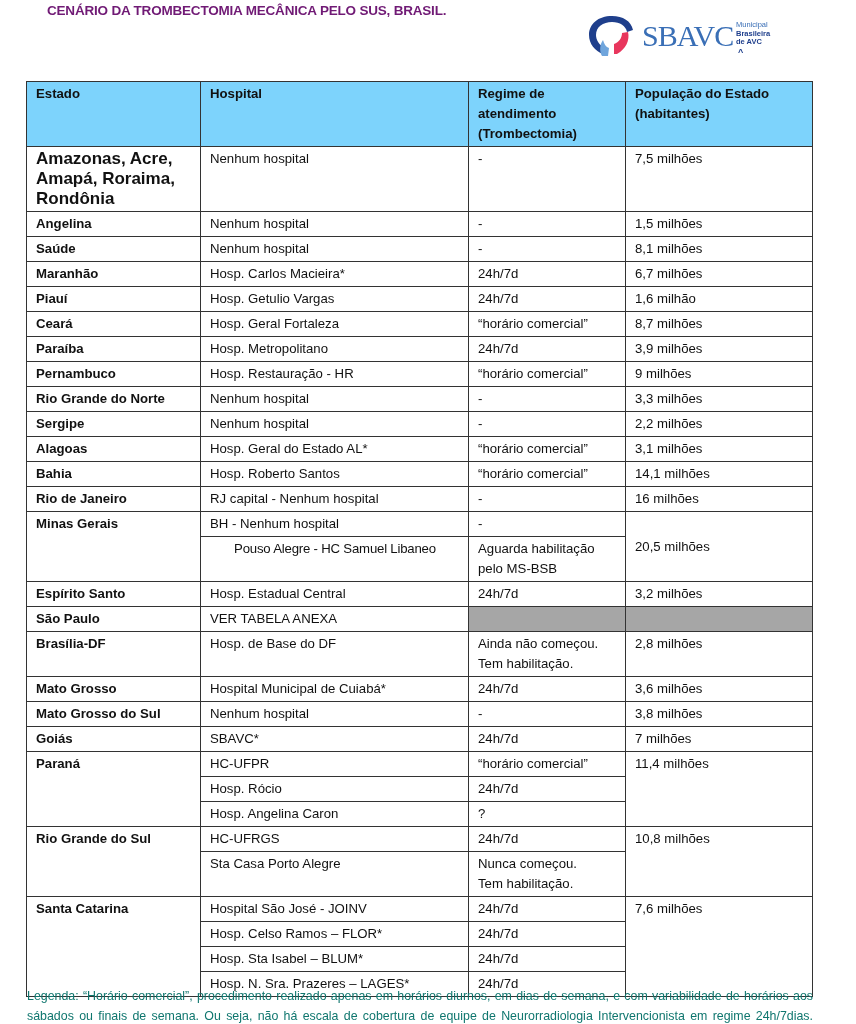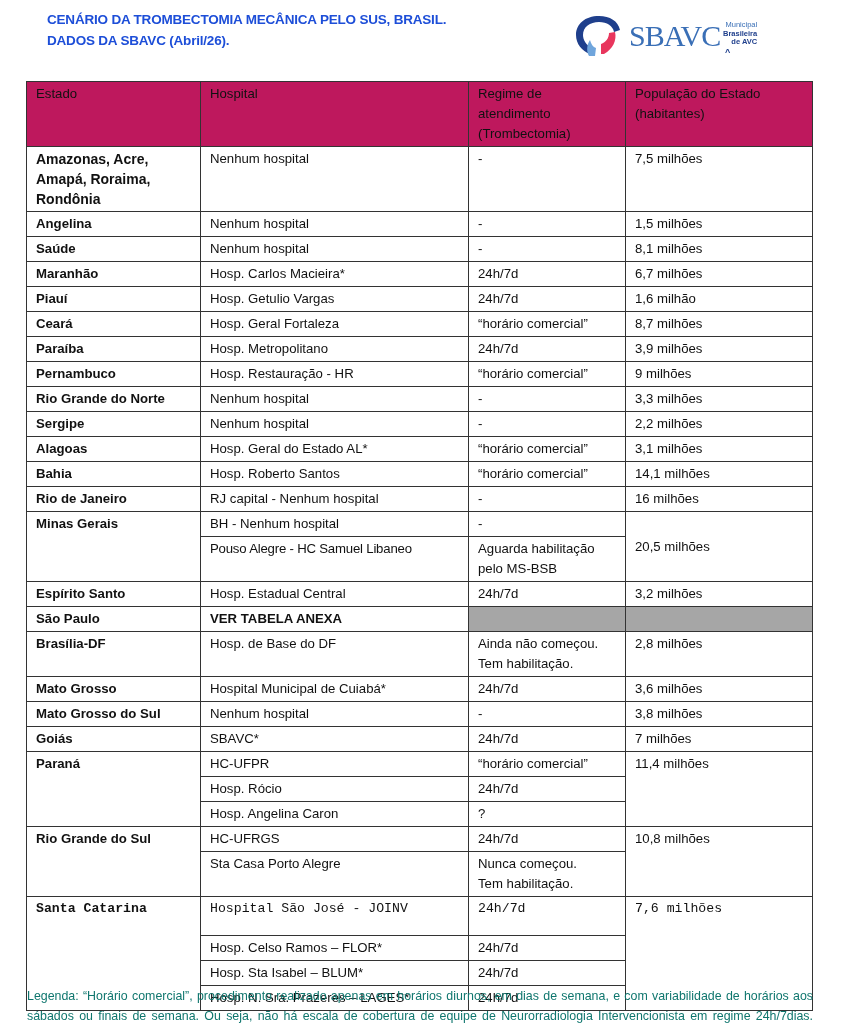--- a/index.html
+++ b/index.html
@@ -1,38 +1,37 @@
 <!DOCTYPE html>
 <html><head>
 <meta charset="utf-8">
 <style>
   html, body { margin:0; padding:0; background:#ffffff; }
   body { width:856px; height:1024px; position:relative; font-family:"Liberation Sans", sans-serif; color:#111; overflow:hidden; }
-  .title { position:absolute; left:47px; top:9px; font-family:"Liberation Sans", sans-serif; font-weight:bold; font-size:13.5px; line-height:21px; letter-spacing:-0.2px; color:#1d4ed8; }
-  .logo { position:absolute; left:571px; top:10px; width:200px; height:52px;text-align:right; }
+  .title { position:absolute; left:47px; top:0; font-family:"Liberation Sans", sans-serif; font-weight:bold; font-size:13.5px; line-height:21px; letter-spacing:-0.2px; color:#701a75; }
+  .logo { position:absolute; left:584px; top:10px; width:200px; height:52px; }
   .logo .sb { position:absolute; left:58px; top:9px; font-family:"Liberation Serif", serif; font-size:30px; color:#3a6fb6; letter-spacing:-1px; }
   .logo .sub { position:absolute; left:152px; top:11px; font-size:7.5px; line-height:8.5px; color:#3a6fb6; }
   .logo .sub b { color:#1f3f8c; }
   .logo .caret { position:absolute; left:154px; top:37px; font-size:9px; color:#1f3f8c; font-weight:bold; }
   table { position:absolute; left:26px; top:81px; width:786px; border-collapse:collapse; table-layout:fixed; font-size:13.2px; }
   col.c1 { width:174px; } col.c2 { width:268px; } col.c3 { width:157px; } col.c4 { width:187px; }
   th, td { border:1px solid #333; padding:2px 8px 2px 9px; vertical-align:top; line-height:20px; text-align:left; }
-  th { background:#be185d; font-weight:normal; height:60px;margin-top:37px; }
+  th { background:#7dd3fc; font-weight:bold; height:60px;margin-top:37px; }
   td.state { font-weight:bold; }
   td.grey { background:#a6a6a6; }
-  td.bold { font-weight:bold; }
+  td.bold { font-weight:normal; }
   td.mid { vertical-align:middle; }
   .legend { position:absolute; left:27px; top:987px; width:786px; font-size:12.4px; line-height:19.5px; text-align:justify; color:#0f766e; }
 </style>
 </head>
 <body>
 
 <div class="title">
   <div>CENÁRIO DA TROMBECTOMIA MECÂNICA PELO SUS, BRASIL.</div>
-  <div>DADOS DA SBAVC (Abril/26).</div>
 </div>
 
 <div class="logo">
   <svg width="56" height="52" viewBox="0 0 56 52" style="position:absolute;left:0;top:0;">
     <path d="M28 6 C14 6 5 14 5 25 C5 34 11 41 19 44 L21 38 C15 35 12 30 12 25 C12 17 19 12 28 12 C36 12 42 16 43 22 L49 20 C47 11 39 6 28 6 Z" fill="#1f3f8c"></path>
     <path d="M44 22 C46 30 42 39 33 44 L30 44 L30 34 C35 32 38 28 38 23 Z" fill="#e8365d"></path>
     <path d="M19 30 C20 34 22 37 25 38 L24 46 L18 46 C15 41 16 34 19 30 Z" fill="#6fa5dc"></path>
   </svg>
   <div class="sb">SBAVC</div>
   <div class="sub">
@@ -60,21 +59,21 @@
           <div>(Trombectomia)</div>
         </th>
       <th>
           <div>População do Estado</div>
           <div>(habitantes)</div>
         </th>
     </tr>
   </thead>
   <tbody>
     <tr>
-      <td class="state" style="font-size:14px;line-height:20px;">
+      <td class="state" style="font-size:17px;line-height:20px;">
           <div>Amazonas, Acre,</div>
           <div>Amapá, Roraima,</div>
           <div>Rondônia</div>
         </td>
       <td>Nenhum hospital</td>
       <td>-</td>
       <td>7,5 milhões</td>
     </tr>
     <tr>
         <td class="state">Angelina</td>
@@ -149,21 +148,21 @@
         <td>16 milhões</td>
       </tr>
 
     <tr>
       <td class="state" rowspan="2">Minas Gerais</td>
       <td>BH - Nenhum hospital</td>
       <td>-</td>
       <td rowspan="2" class="mid">20,5 milhões</td>
     </tr>
     <tr>
-      <td style="white-space:nowrap;letter-spacing:-0.2px;">Pouso Alegre - HC Samuel Libaneo</td>
+      <td style="white-space:nowrap;letter-spacing:-0.2px;text-align:center;">Pouso Alegre - HC Samuel Libaneo</td>
       <td>
           <div>Aguarda habilitação</div>
           <div>pelo MS-BSB</div>
         </td>
     </tr>
     <tr>
         <td class="state">Espírito Santo</td>
         <td>Hosp. Estadual Central</td>
         <td>24h/7d</td>
         <td>3,2 milhões</td>
@@ -226,21 +225,21 @@
       <td rowspan="2">10,8 milhões</td>
     </tr>
     <tr>
       <td>Sta Casa Porto Alegre</td>
       <td>
           <div>Nunca começou.</div>
           <div>Tem habilitação.</div>
         </td>
     </tr>
 
-    <tr style="height:39px;font-family:Liberation Mono, monospace;">
+    <tr style="height:25px;">
       <td class="state" rowspan="4">Santa Catarina</td>
       <td>Hospital São José  - JOINV</td>
       <td>24h/7d</td>
       <td rowspan="4">7,6 milhões</td>
     </tr>
     <tr style="height:25px;">
         <td>Hosp. Celso Ramos – FLOR*</td>
         <td>24h/7d</td>
       </tr>
     <tr style="height:25px;">

